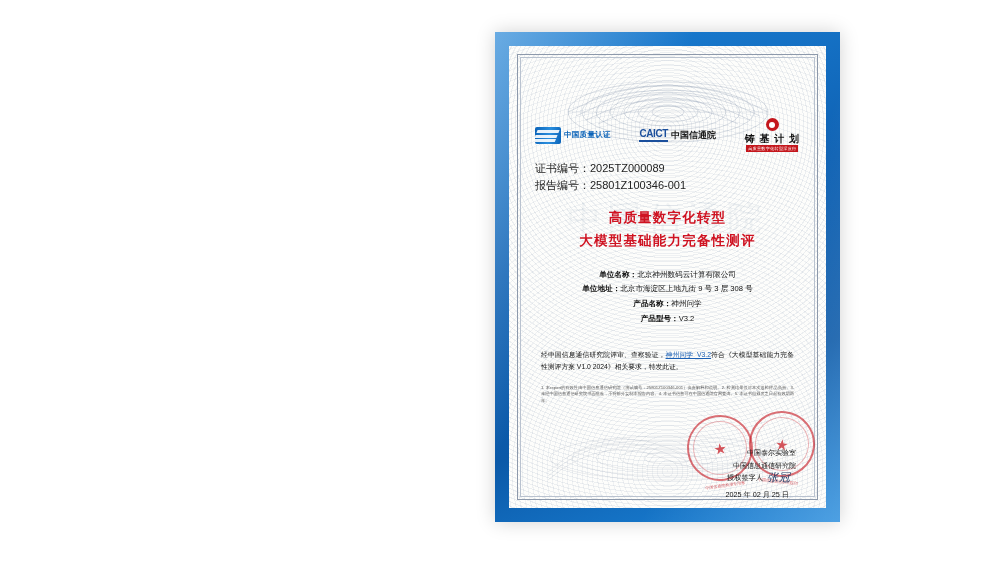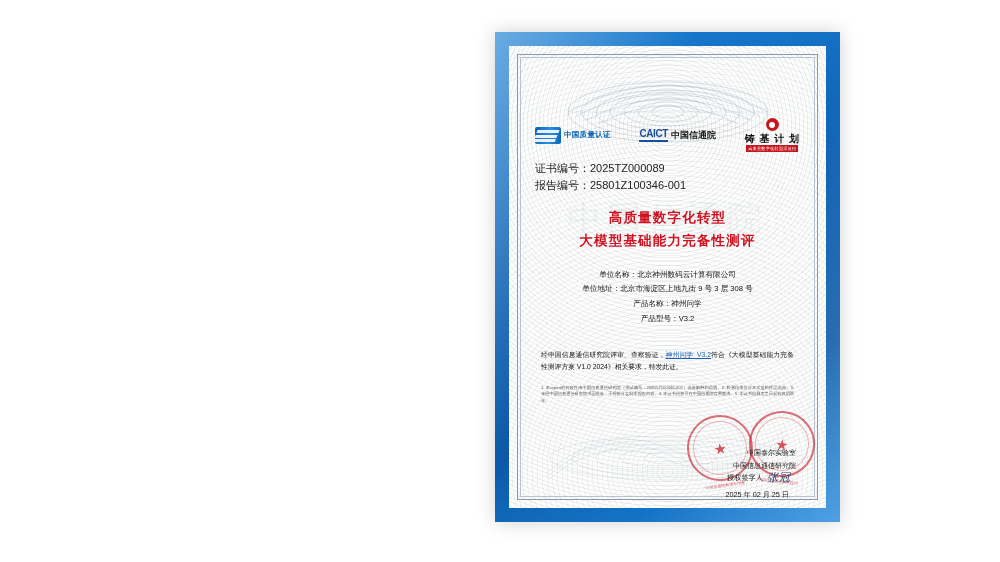--- a/index.html
+++ b/index.html
@@ -225,21 +225,21 @@
   .title-2 { font-size: 13.5px; margin-top: 3px; }
 
   
   .info {
     margin-top: 16px;
     text-align: center;
     font-size: 7.6px;
     color: #111;
     line-height: 1.95;
   }
-  .info .k { font-weight: normal; }
+  .info .k { font-weight: bold; }
 
   
   .statement {
     margin-top: 22px;
     font-size: 6.8px;
     color: #111;
     line-height: 1.75;
     text-align: justify;
     padding: 0 6px;
   }

